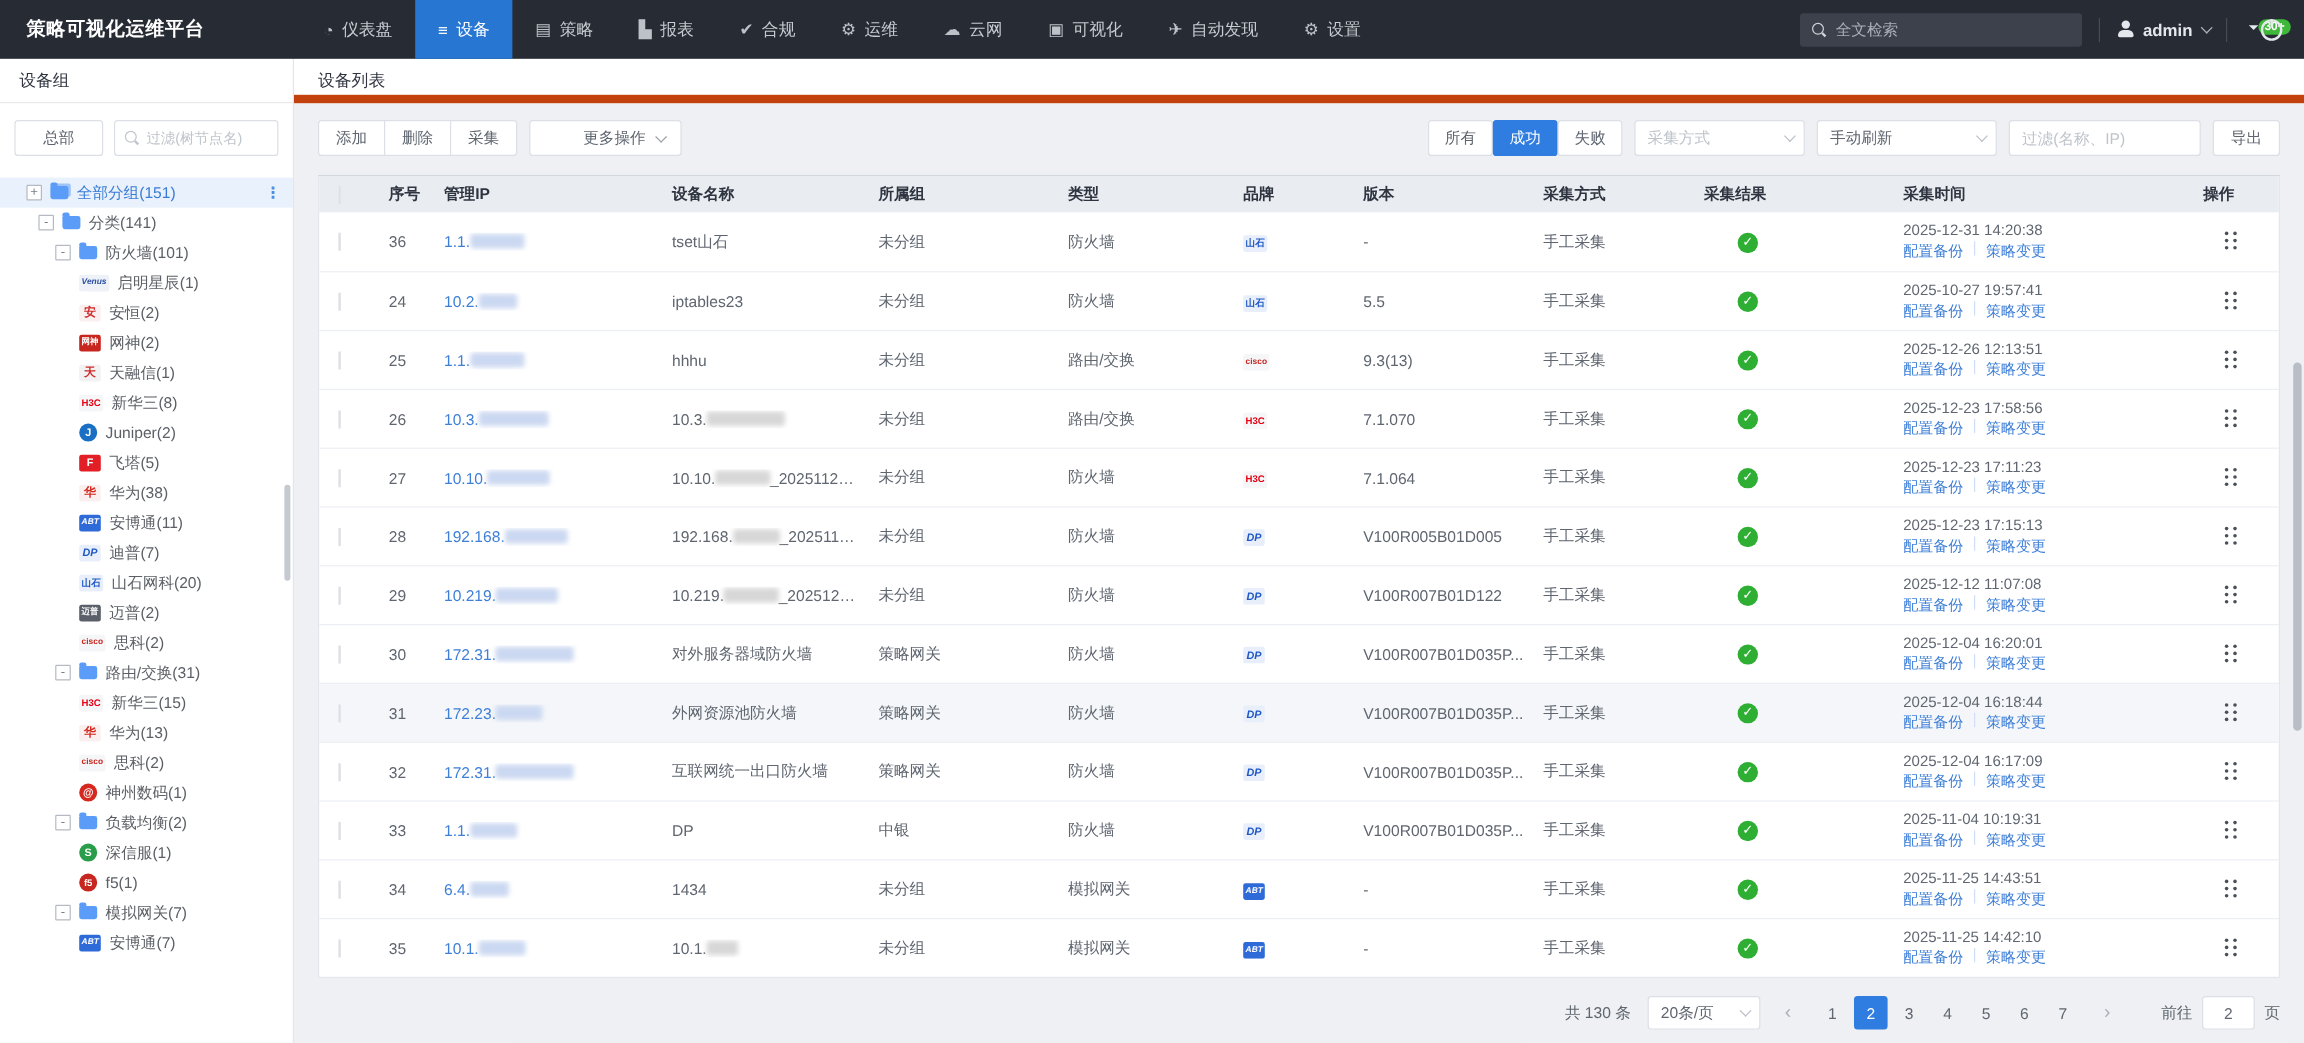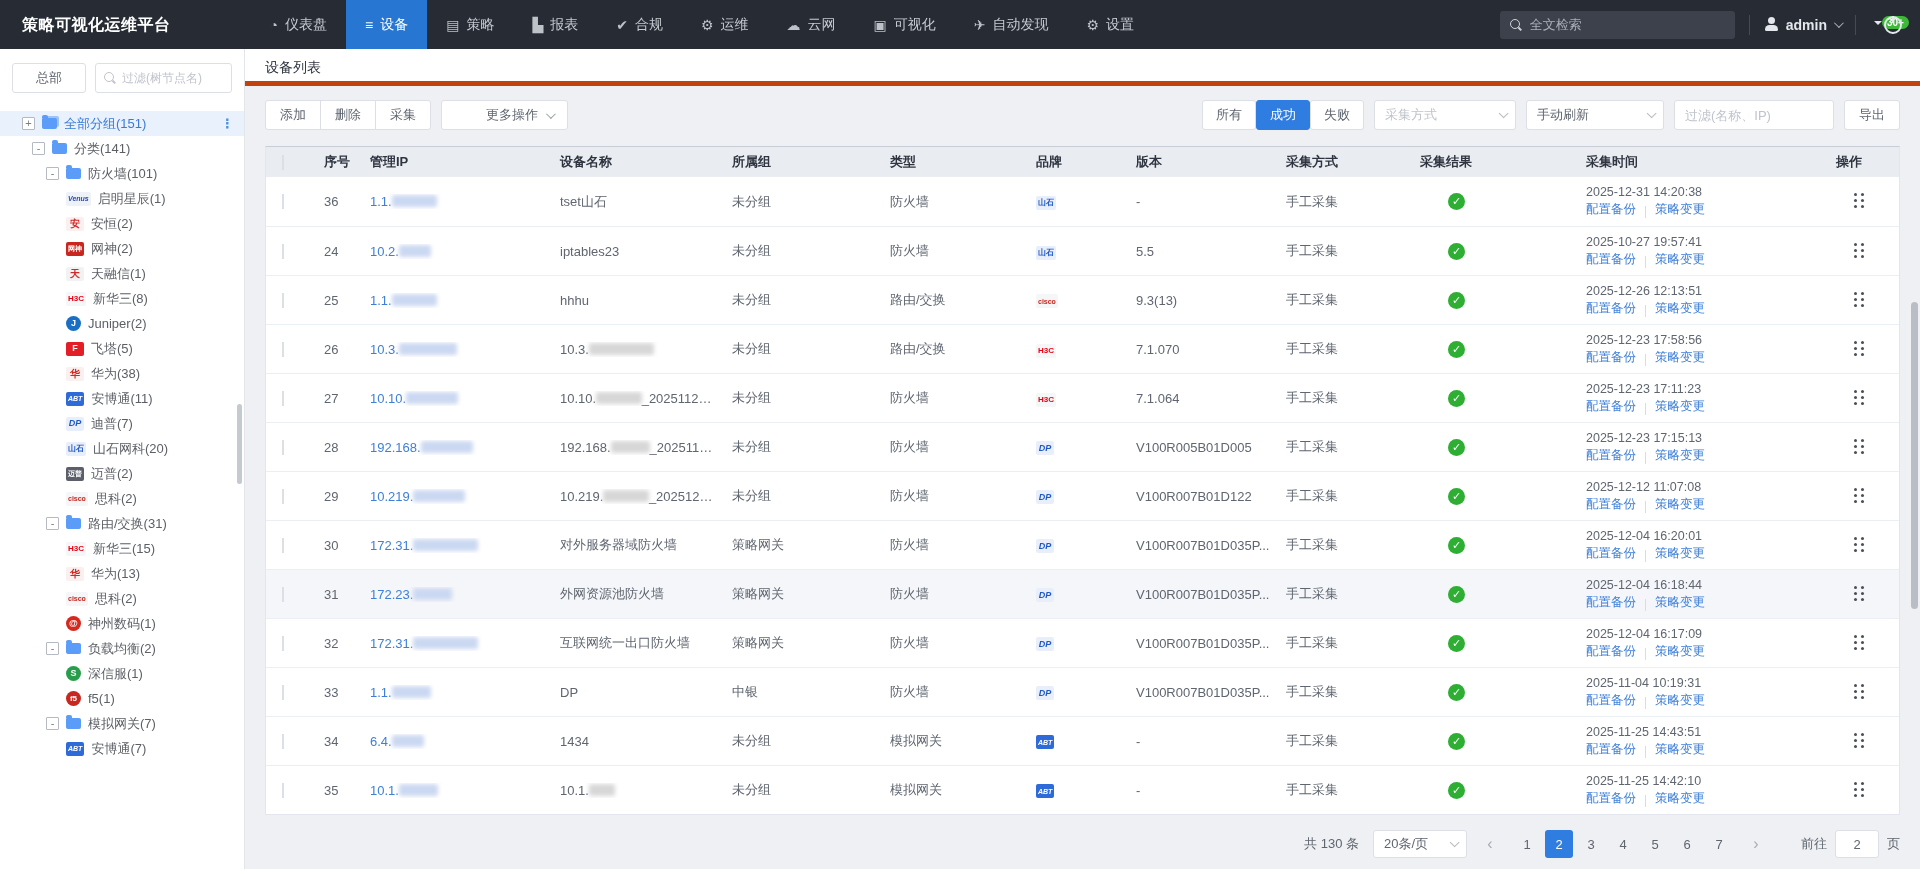--- a/index.html
+++ b/index.html
@@ -53,55 +53,55 @@
   .folder { position:relative; width:15px; height:11px; background:#5a9cf8; border-radius:1px 2px 2px 2px; margin-right:7px; flex:0 0 auto; }
   .folder::before { content:""; position:absolute; top:-3px; left:0; width:6px; height:3px; background:#5a9cf8; border-radius:2px 2px 0 0; }
   .folder.multi { box-shadow:2px -2px 0 #9ec3f7; }
   .tlabel { white-space:nowrap; }
   .more { margin-left:auto; margin-right:10px; color:#4a90e2; font-weight:bold; font-size:13px; }
   .badge { display:inline-flex; align-items:center; justify-content:center; min-width:18px; height:14px; padding:0 2px; border-radius:2px; font-weight:bold; margin-right:7px; flex:0 0 auto; letter-spacing:0; line-height:1; }
   .side-scroll { position:absolute; right:2px; top:355px; width:5px; height:80px; background:#c5c9d0; border-radius:3px; }
 
   
   .main { position:absolute; top:49px; left:245px; right:0; bottom:0; }
-  .page-bar { height:37px; line-height:37px; background:#fff; border-bottom:5px solid #c2410c; padding:0 20px; font-size:14px; color:#303540; }
+  .page-bar { height:37px; line-height:37px; background:#fff; border-bottom:7px solid #c2410c; padding:0 20px; font-size:14px; color:#303540; }
   .toolbar { display:flex; align-items:center; margin:14px 20px 0 20px; height:30px; }
   .btn { height:30px; background:#fff; border:1px solid #dcdfe6; font-size:13px; color:#5f6670; cursor:pointer; padding:0 14px; border-radius:3px; }
   .btn-group { display:flex;border-radius:14px; }
   .btn-group .btn { border-radius:0; margin-left:-1px; }
   .btn-group .btn:first-child { border-radius:3px 0 0 3px; margin-left:0; }
   .btn-group .btn:last-child { border-radius:0 3px 3px 0; }
   .btn-more { margin-left:10px; display:inline-flex; align-items:center; gap:8px;padding-left:44px; }
   .btn-more .caret { border-color:#9aa0a8; }
   .toolbar-right { margin-left:auto; display:flex; align-items:center; gap:10px; }
   .seg { display:flex; }
   .seg .btn { width:54px; padding:0; }
   .seg .btn.on { background:#2f7de0; border-color:#2f7de0; color:#fff; }
   .select { display:flex; align-items:center; justify-content:space-between; height:30px; border:1px solid #dcdfe6; border-radius:3px; background:#fff; padding:0 10px; font-size:13px; cursor:pointer; }
   .select .caret { border-color:#b8bcc4; margin-left:8px; transform:rotate(45deg) translateY(-3px); }
   .select.ph span { color:#bfc4cc; }
-  .sel-method { width:142px; } .sel-refresh { width:138px; }
+  .sel-method { width:142px; } .sel-refresh { width:150px; }
   .flt-input { width:160px; height:30px; border:1px solid #dcdfe6; border-radius:3px; padding:0 10px; font-size:13px; outline:none; color:#5f6670; }
   .flt-input::placeholder { color:#bfc4cc; }
 
   
   .table { margin:16px 20px 0 20px; background:#fff; border:1px solid #e3e6ec; border-top:1px solid #c9ced6; }
   .trow { display:grid; grid-template-columns:42px 46px 190px 172px 158px 146px 100px 150px 134px 166px 250px 1fr; align-items:center; }
   .thead { background:#e9edf2; height:30px; font-size:13px; font-weight:bold; color:#2f3540; }
   .cell { padding-left:16px; overflow:hidden; white-space:nowrap; text-overflow:ellipsis; font-size:13px; }
   .drow { height:49px; border-top:1px solid #ebeef3; }
   .drow:first-of-type { border-top:none; }
   .drow.hl { background:#f4f6f9; }
   .cb { width:14px; height:14px; border:1px solid #dcdfe6; border-radius:2px; background:#fff; cursor:pointer; }
   .link { color:#3e7fd8; cursor:pointer; }
   .mask { display:inline-block; height:12px; border-radius:2px; background:#cbd8f1; filter:blur(2px); vertical-align:-1px; }
   .mask.g { background:#d7d7d7; }
   .check { display:inline-block; margin-left:28px; width:17px; height:17px; border-radius:50%; background:#2eae33; color:#fff; font-size:11px; font-weight:bold; text-align:center; line-height:17px; }
   .tcell .t { font-size:12.5px; color:#5f6670; margin-bottom:2px; }
-  .tcell .lnks { display:flex; align-items:flex-end; gap:9px; font-size:12.5px; }
+  .tcell .lnks { display:flex; align-items:flex-start; gap:9px; font-size:12.5px; }
   .tcell .lnks .sep { width:1px; height:12px; background:#cfdef5; }
   .dots { position:relative; width:11px; height:16px; display:inline-block; margin-left:18px; cursor:pointer; }
   .dots::before { content:""; position:absolute; width:3px; height:3px; border-radius:50%; background:#4a4f58; top:1px; left:0;
     box-shadow:0 6px 0 #4a4f58, 0 12px 0 #4a4f58, 7px 0 0 #4a4f58, 7px 6px 0 #4a4f58, 7px 12px 0 #4a4f58; }
 
   
   .pager { position:absolute; right:20px; bottom:11px; display:flex; align-items:center; gap:10px; font-size:13px; color:#5f6670; }
   .pg-total { margin-right:4px; }
   .pg-size { width:94px; height:28px; }
   .pg-arrow { width:26px; height:28px; background:transparent; border:none; color:#a7adb5; font-size:16px; cursor:pointer; }
@@ -176,20 +176,21 @@
       <span class="vdiv"></span>
       <div class="msg-wrap">
         <span class="msg"></span>
         <span class="badge-count">30+</span>
       </div>
       <span class="power"></span>
     </div>
   </div>
 
   <div class="sidebar">
+    <div class="side-title">设备组</div>
     <div class="side-controls">
       <button class="btn-hq">总部</button>
       <div class="tree-filter">
         <span class="mag"></span>
         <input placeholder="过滤(树节点名)" style="">
       </div>
     </div>
     <div class="tree" id="tree">
         <div class="tree-row lv0 sel">
           <span class="exp">+</span>

